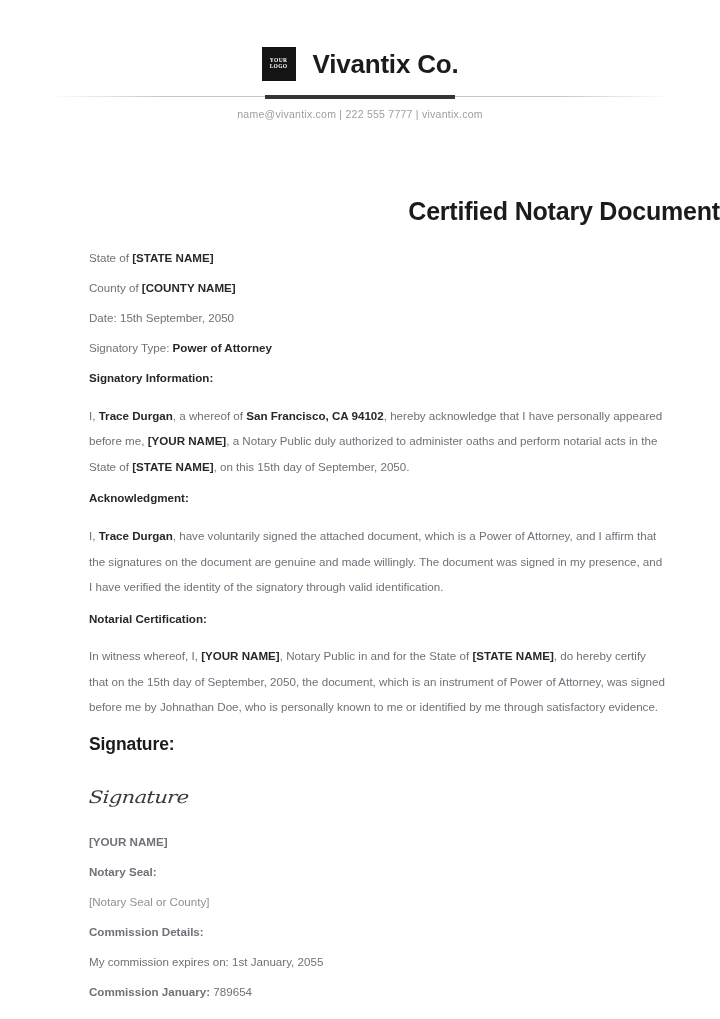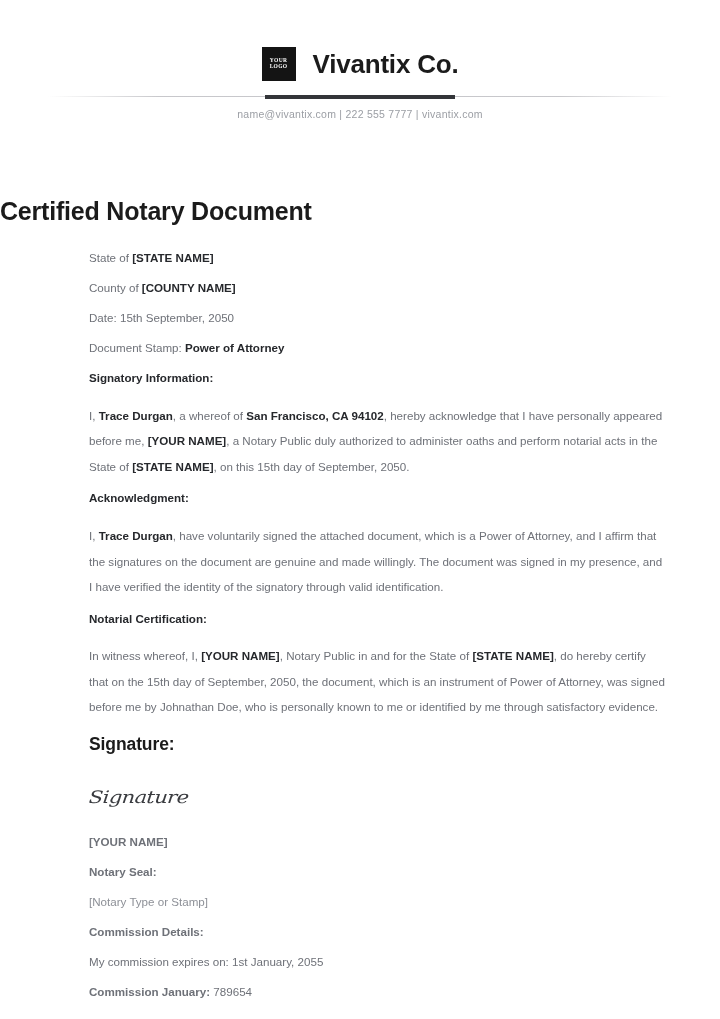--- a/index.html
+++ b/index.html
@@ -89,21 +89,21 @@
     margin-top: 9px;
     text-align: center;
     font-size: 10.5px;
     color: #9b9ea4;
     letter-spacing: 0.25px;
   }
 
   
   .doc-title {
     margin-top: 77px;
-    text-align: left;
+    text-align: right;
     font-size: 25px;
     font-weight: 700;
     color: #1b1b1b;
     letter-spacing: -0.2px;
   }
 
   
   .body-wrap {
     padding: 0 55px 0 57px;
     margin-top: 26px;
@@ -192,21 +192,21 @@
       <span>State of </span><b>[STATE NAME]</b>
     </div>
 
     <div class="field-line">
       <span>County of </span><b>[COUNTY NAME]</b>
     </div>
 
     <div class="field-line">Date: 15th September, 2050</div>
 
     <div class="field-line">
-      <span>Document Stamp: </span><b>Power of Attorney</b>
+      <span>Signatory Type: </span><b>Power of Attorney</b>
     </div>
 
     <div class="sub-head">Signatory Information:</div>
 
     <div class="para"><span>I, </span><b>Trace Durgan</b><span>, a whereof of </span><b>San Francisco, CA 94102</b><span>, hereby acknowledge that I have personally appeared before me, </span><b>[YOUR NAME]</b><span>, a Notary Public duly authorized to administer oaths and perform notarial acts in the State of </span><b>[STATE NAME]</b><span>, on this 15th day of September, 2050.</span></div>
 
     <div class="sub-head">Acknowledgment:</div>
 
     <div class="para"><span>I, </span><b>Trace Durgan</b><span>, have voluntarily signed the attached document, which is a Power of Attorney, and I affirm that the signatures on the document are genuine and made willingly. The document was signed in my presence, and I have verified the identity of the signatory through valid identification.</span></div>
 
@@ -221,21 +221,21 @@
 
     <div class="closing-block">
       <div class="closing-line">
         <b>[YOUR NAME]</b>
       </div>
 
       <div class="closing-line">
         <b>Notary Seal:</b>
       </div>
 
-      <div class="closing-line muted">[Notary Type or Stamp]</div>
+      <div class="closing-line muted">[Notary Seal or County]</div>
 
       <div class="closing-line">
         <b>Commission Details:</b>
       </div>
 
       <div class="closing-line">My commission expires on: 1st January, 2055</div>
 
       <div class="closing-line">
         <b>Commission January: </b><span>789654</span>
       </div>

